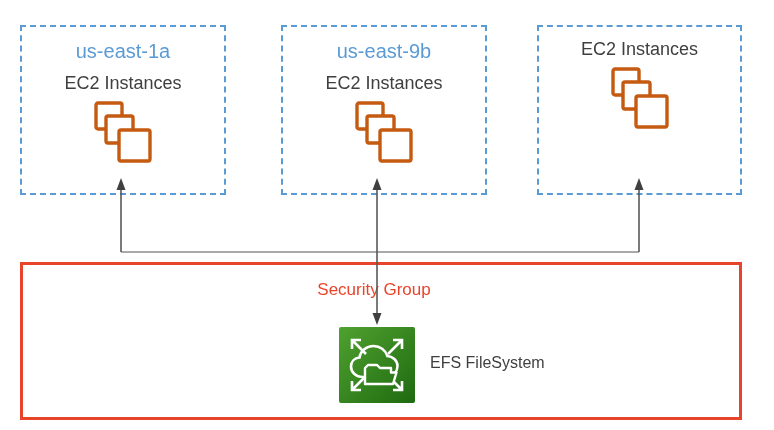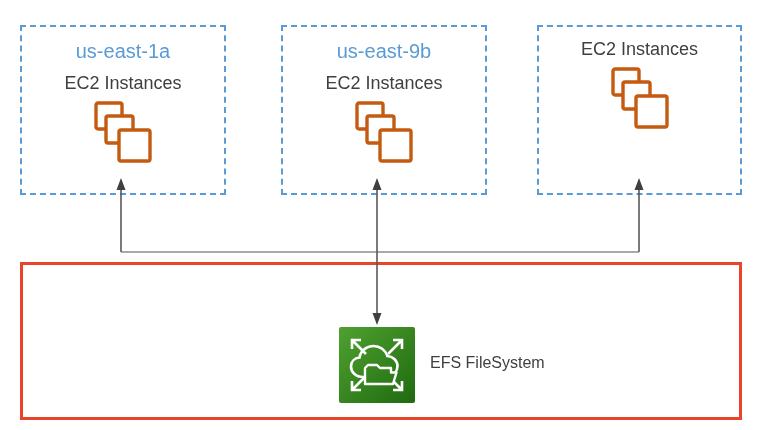--- a/index.html
+++ b/index.html
@@ -81,20 +81,21 @@
   <div class="az-box az-3">
     <div class="az-sub">EC2 Instances</div>
     <svg class="ec2-icon" viewBox="0 0 60 62">
       <rect class="ec2-sq" x="3" y="2" width="26" height="26" rx="2"></rect>
       <rect class="ec2-sq" x="13" y="15" width="27" height="27" rx="2"></rect>
       <rect class="ec2-sq" x="26" y="29" width="31" height="31" rx="2"></rect>
     </svg>
   </div>
 
   <div class="sg-box"></div>
+  <div class="sg-label">Security Group</div>
 
   <svg class="efs-icon" viewBox="0 0 76 76">
     <defs>
       <linearGradient id="efsGrad" x1="0" y1="0" x2="76" y2="76" gradientUnits="userSpaceOnUse">
         <stop class="efs-stop-a" offset="0"></stop>
         <stop class="efs-stop-b" offset="1"></stop>
       </linearGradient>
     </defs>
     <rect x="0" y="0" width="76" height="76" rx="2" fill="url(#efsGrad)"></rect>
 

